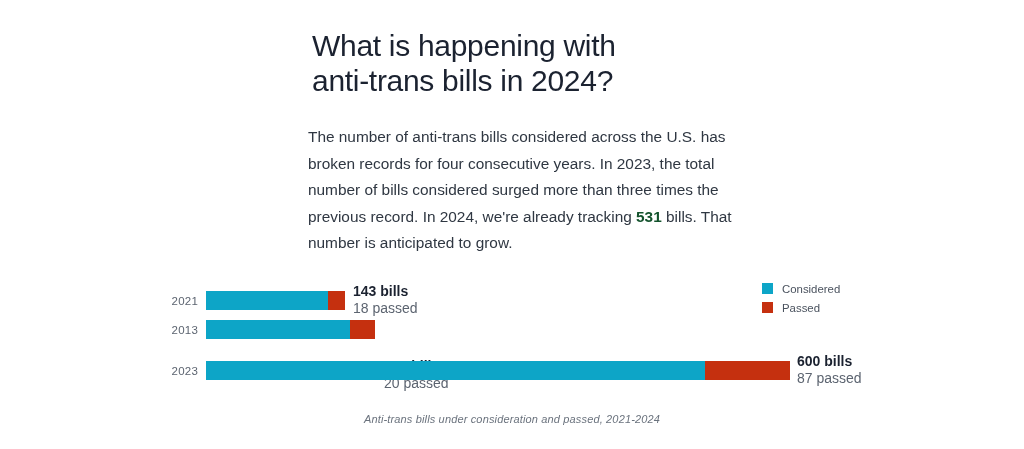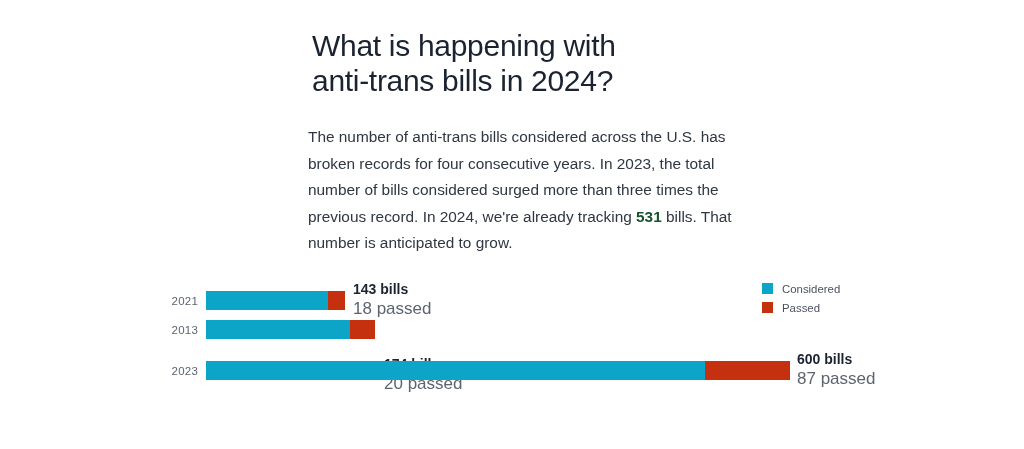--- a/index.html
+++ b/index.html
@@ -109,21 +109,21 @@
     line-height: 1.28;
   }
   .row-total {
     display: block;
     font-size: 14px;
     font-weight: bold;
     color: #1b2230;
   }
   .row-passed {
     display: block;
-    font-size: 17px;
+    font-size: 14px;
     color: #5c6470;
   }
 
   
   .legend {
     position: absolute;
     left: 762px;
     top: 11px;
     width: 150px;
   }
@@ -215,13 +215,14 @@
         <span class="legend-label">Considered</span>
       </div>
       <div class="legend-item">
         <span class="legend-swatch" style="background:#c5300f;"></span>
         <span class="legend-label">Passed</span>
       </div>
     </div>
 
   </div>
 
+  <div class="caption">Anti-trans bills under consideration and passed, 2021-2024</div>
 </div>
 
 </body></html>

